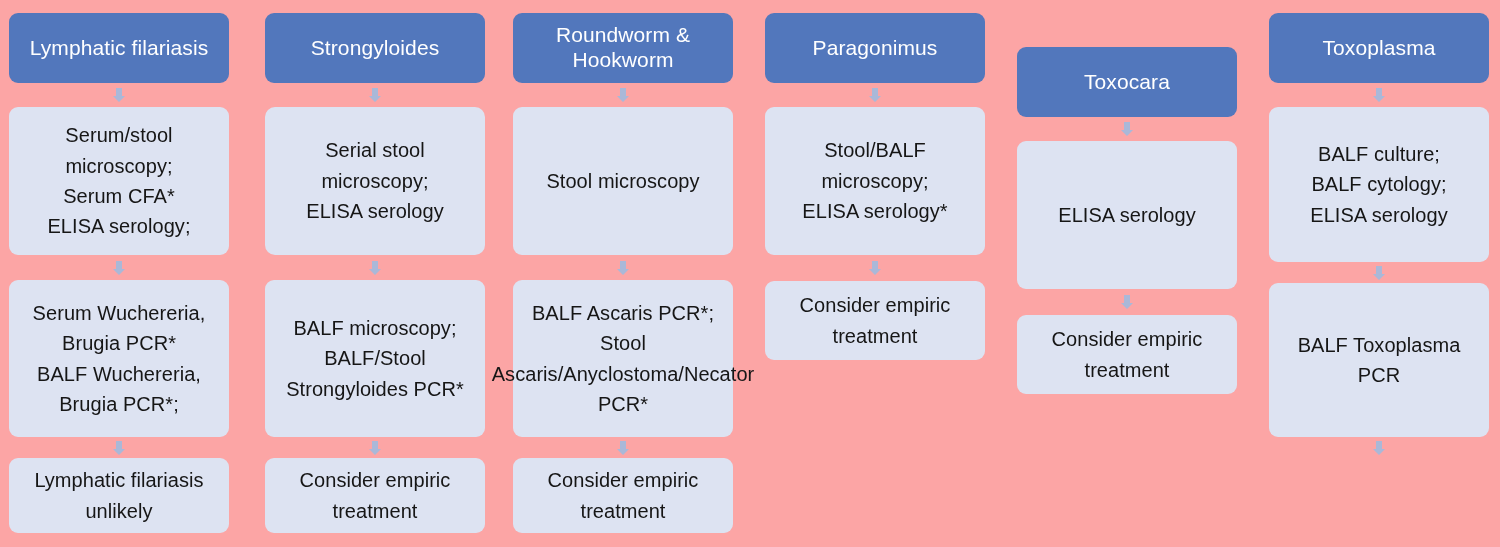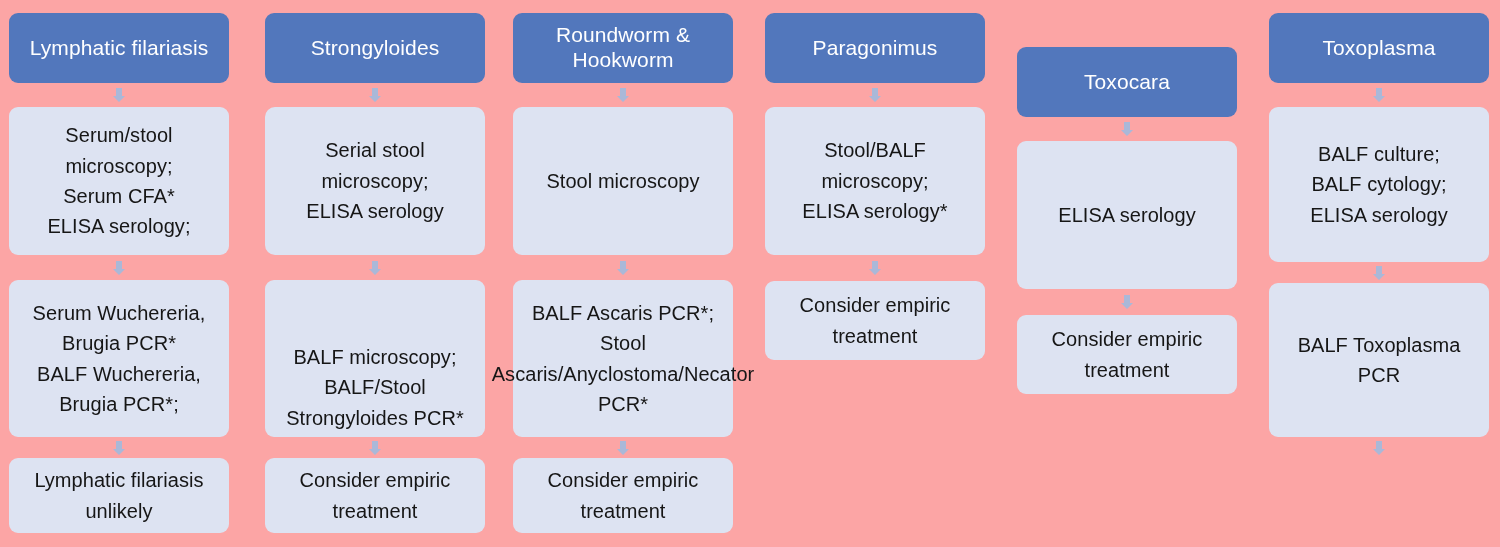--- a/index.html
+++ b/index.html
@@ -117,21 +117,21 @@
       </div>
       <div class="node step" style="top: 107px; height: 148px; border-radius: 10px;">
         <span class="line">Serial stool microscopy;</span>
         <span class="line">ELISA serology</span>
       </div>
       <div class="connector" style="top: 261px;">
         <svg width="12" height="14" viewBox="0 0 12 14" aria-hidden="true">
           <path d="M3 0 H9 V8 H12 L6 14 L0 8 H3 Z" fill="#aab8d8"></path>
         </svg>
       </div>
-      <div class="node step" style="top: 280px; height: 157px; justify-content: flex-end;">
+      <div class="node step" style="top: 280px; height: 157px;">
         <span class="line">BALF microscopy;</span>
         <span class="line">BALF/Stool Strongyloides PCR*</span>
       </div>
       <div class="connector" style="top: 441px;">
         <svg width="12" height="14" viewBox="0 0 12 14" aria-hidden="true">
           <path d="M3 0 H9 V8 H12 L6 14 L0 8 H3 Z" fill="#aab8d8"></path>
         </svg>
       </div>
       <div class="node step" style="top: 458px; height: 75px;">
         <span class="line">Consider empiric treatment</span>

